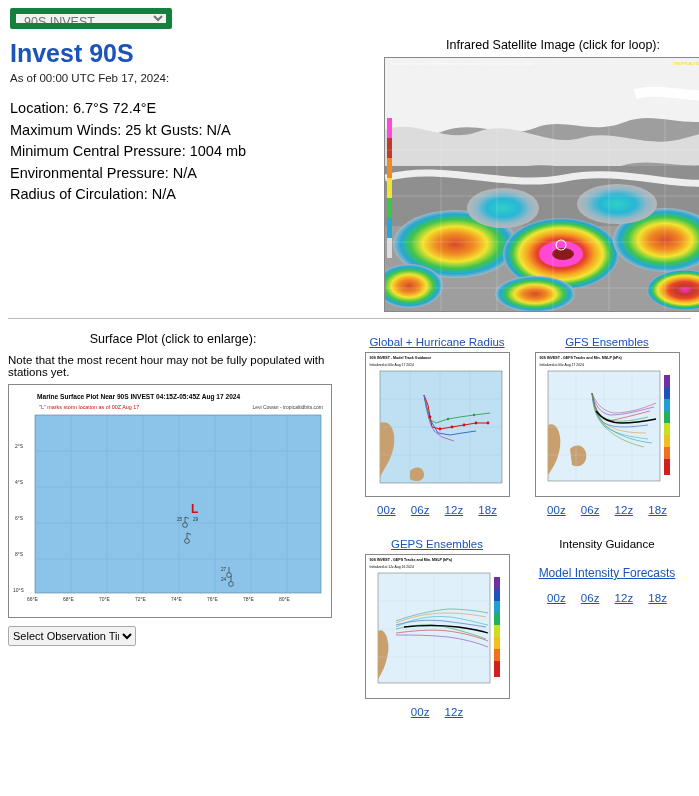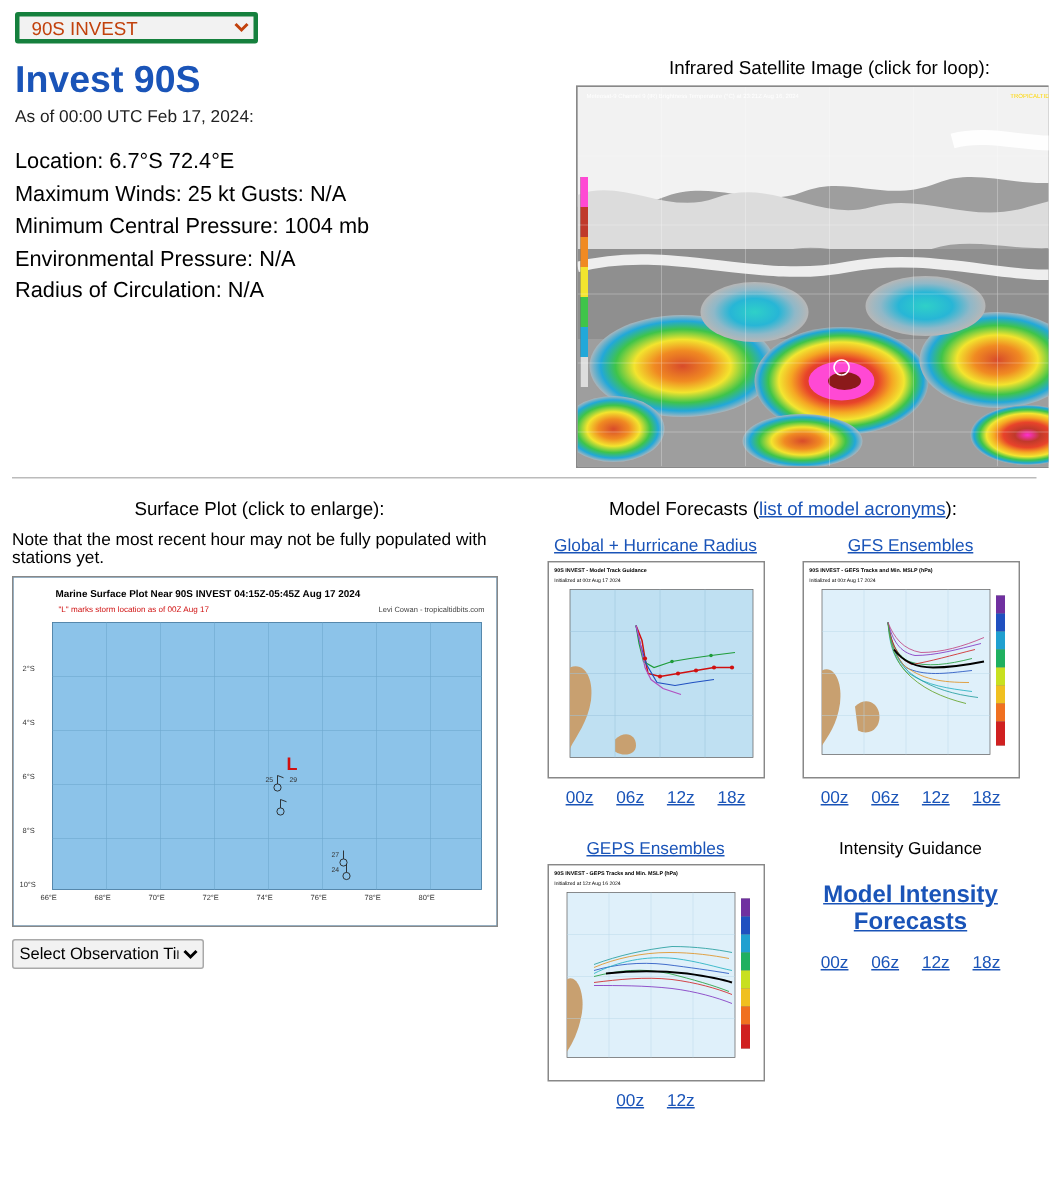--- a/index.html
+++ b/index.html
@@ -23,24 +23,24 @@
   
   .storm-select {
     position: absolute;
     left: 10px;
     top: 8px;
     width: 162px;
     height: 21px;
     font-family: "Liberation Sans", sans-serif;
     font-size: 12.5px;
     padding-left: 4px;
-    border: 3px solid #15803d;
+    border: 6px solid #15803d;
     background: #f2f2f2;
     border-radius: 2px;
-    color: #c2410c;
+    color: #737373;
   }
   
   .left-col {
     position: absolute;
     left: 10px;
     top: 38px;
     width: 330px;
   }
   .storm-title {
     color: #1a54b8;
@@ -173,27 +173,26 @@
   .intensity-cell {
     width: 170px;
     text-align: center;
     padding-top: 4px;
   }
   .intensity-title {
     font-size: 11.5px;
     margin-bottom: 16px;
   }
   .intensity-link {
-    font-size: 16px;
+    font-size: 12px;
     color: #1a54b8;
     text-decoration: underline;
     cursor: pointer;
     display: block;
     margin-bottom: 12px;
-    font-weight: bold;
   }
   
   .sat-label {
     position: absolute;
     font-size: 4px;
     color: #fff;
     font-family: "Liberation Sans", sans-serif;
     white-space: nowrap;
   }
   .mini-label {
@@ -379,23 +378,20 @@
       <div class="sp-label" style="left:198px; top:211px;">76°E</div>
       <div class="sp-label" style="left:234px; top:211px;">78°E</div>
       <div class="sp-label" style="left:270px; top:211px;">80°E</div>
     </div>
     <select class="obs-select">
       <option>Select Observation Time...</option>
     </select>
   </div>
 
   <div class="models-wrap">
-    <div class="models-head">
-      <span>Model Forecasts (</span><a class="link">list of model acronyms</a><span>):</span>
-    </div>
 
     <div class="model-grid">
 
       <div class="model-cell">
         <a class="model-title">Global + Hurricane Radius</a>
         <div class="model-img">
           <svg width="143" height="143" viewBox="0 0 143 143">
             <rect x="0" y="0" width="143" height="143" fill="#ffffff"></rect>
             <rect x="14" y="18" width="122" height="112" fill="#bfe0f2" stroke="#666" stroke-width="0.5"></rect>
             <path d="M14,70 C24,66 30,78 28,92 C26,106 18,116 14,124 Z" fill="#c8a070"></path>

